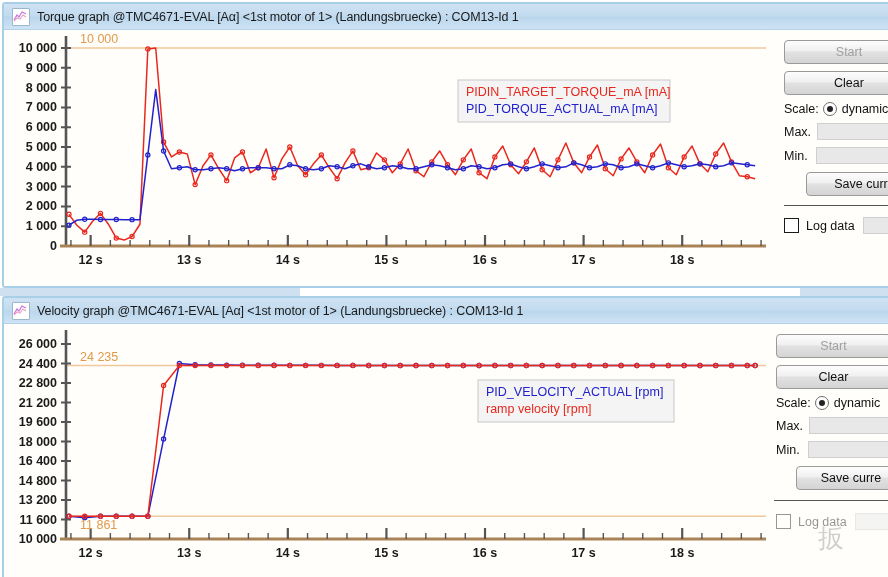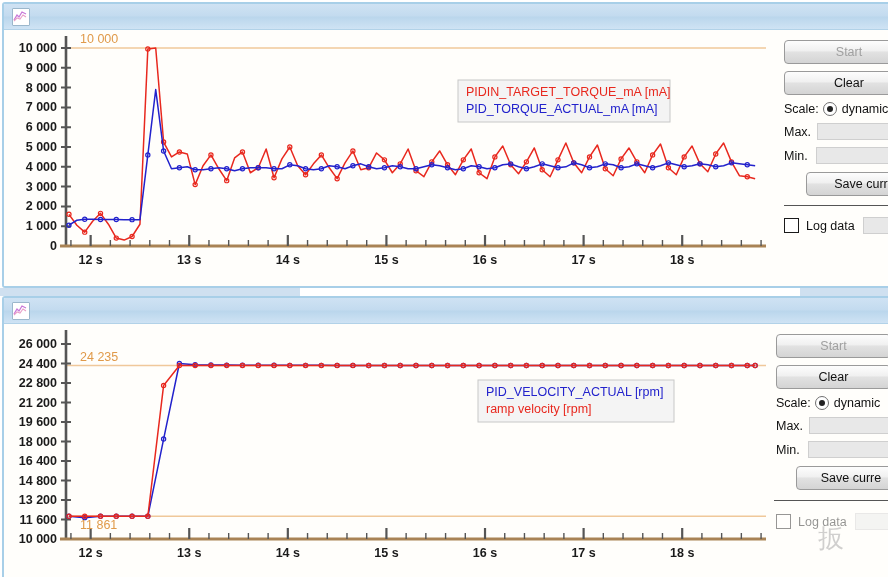--- a/index.html
+++ b/index.html
@@ -125,20 +125,21 @@
 <div class="watermark" style="left:440px;top:266px;font-size:34px;font-weight:bold;color:rgba(20,20,20,0.85);overflow:hidden;height:22px;">TR</div>
 
 <div class="window" id="torque-window">
   <div class="titlebar">
     <span class="title-icon">
       <svg width="14" height="14" viewBox="0 0 14 14">
         <polyline points="1,11 4,6 6,8 9,3 13,5" fill="none" stroke="#c878d8" stroke-width="1.3"></polyline>
         <polyline points="1,12 4,9 7,10 10,6 13,8" fill="none" stroke="#e8a0c8" stroke-width="1.1"></polyline>
       </svg>
     </span>
+    <span class="title-text">Torque graph @TMC4671-EVAL [Aα] &lt;1st motor of 1&gt; (Landungsbruecke) : COM13-Id 1</span>
   </div>
   <div class="client">
     <div class="plotwrap">
       <svg id="torque-svg" width="770" height="258">
           <line x1="62" y1="18" x2="762" y2="18" stroke="#f0c89a" stroke-width="1.6"></line>
           <line x1="62" y1="6" x2="62" y2="216" stroke="#555" stroke-width="2.6"></line>
           <line x1="57" y1="216" x2="67" y2="216" stroke="#555" stroke-width="2"></line>
           <text x="53" y="220" text-anchor="end" font-family="&quot;Liberation Sans&quot;, sans-serif" font-size="12.5" fill="#1a1a1a" font-weight="bold">0</text>
           <line x1="57" y1="196.20000000000002" x2="67" y2="196.20000000000002" stroke="#555" stroke-width="2"></line>
           <text x="53" y="200.20000000000002" text-anchor="end" font-family="&quot;Liberation Sans&quot;, sans-serif" font-size="12.5" fill="#1a1a1a" font-weight="bold">1 000</text>
@@ -335,20 +336,21 @@
 </div>
 
 <div class="window" id="velocity-window">
   <div class="titlebar">
     <span class="title-icon">
       <svg width="14" height="14" viewBox="0 0 14 14">
         <polyline points="1,11 4,6 6,8 9,3 13,5" fill="none" stroke="#c878d8" stroke-width="1.3"></polyline>
         <polyline points="1,12 4,9 7,10 10,6 13,8" fill="none" stroke="#e8a0c8" stroke-width="1.1"></polyline>
       </svg>
     </span>
+    <span class="title-text">Velocity graph @TMC4671-EVAL [Aα] &lt;1st motor of 1&gt; (Landungsbruecke) : COM13-Id 1</span>
   </div>
   <div class="client">
     <div class="plotwrap">
       <svg id="velocity-svg" width="770" height="257">
           <line x1="62" y1="41.5109375" x2="762" y2="41.5109375" stroke="#f0c89a" stroke-width="1.6"></line>
           <line x1="62" y1="192.3190625" x2="762" y2="192.3190625" stroke="#f0c89a" stroke-width="1.6"></line>
           <line x1="62" y1="6" x2="62" y2="215" stroke="#555" stroke-width="2.6"></line>
           <line x1="57" y1="215" x2="67" y2="215" stroke="#555" stroke-width="2"></line>
           <text x="53" y="219" text-anchor="end" font-family="&quot;Liberation Sans&quot;, sans-serif" font-size="12.5" fill="#1a1a1a" font-weight="bold">10 000</text>
           <line x1="57" y1="195.5" x2="67" y2="195.5" stroke="#555" stroke-width="2"></line>

